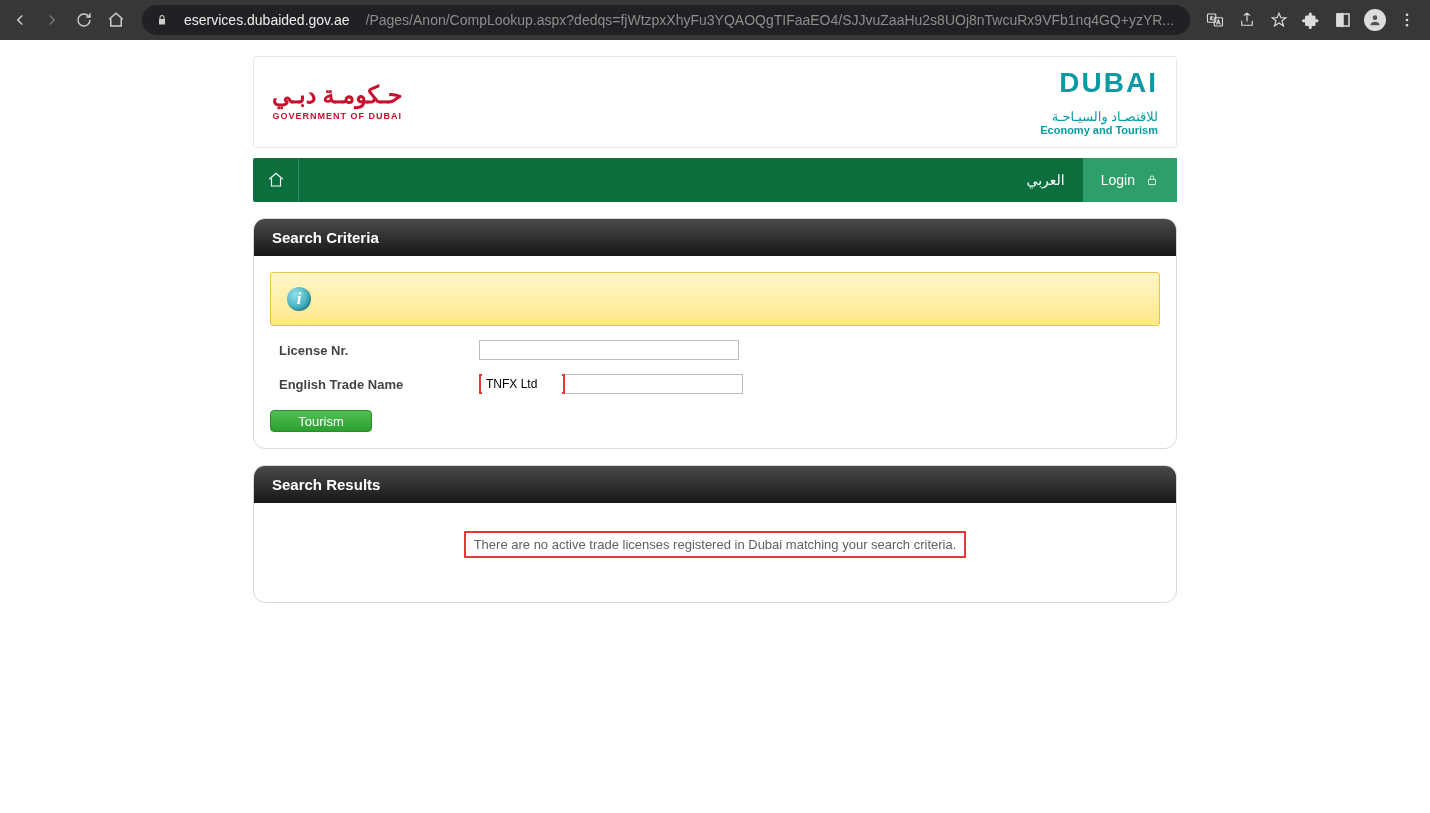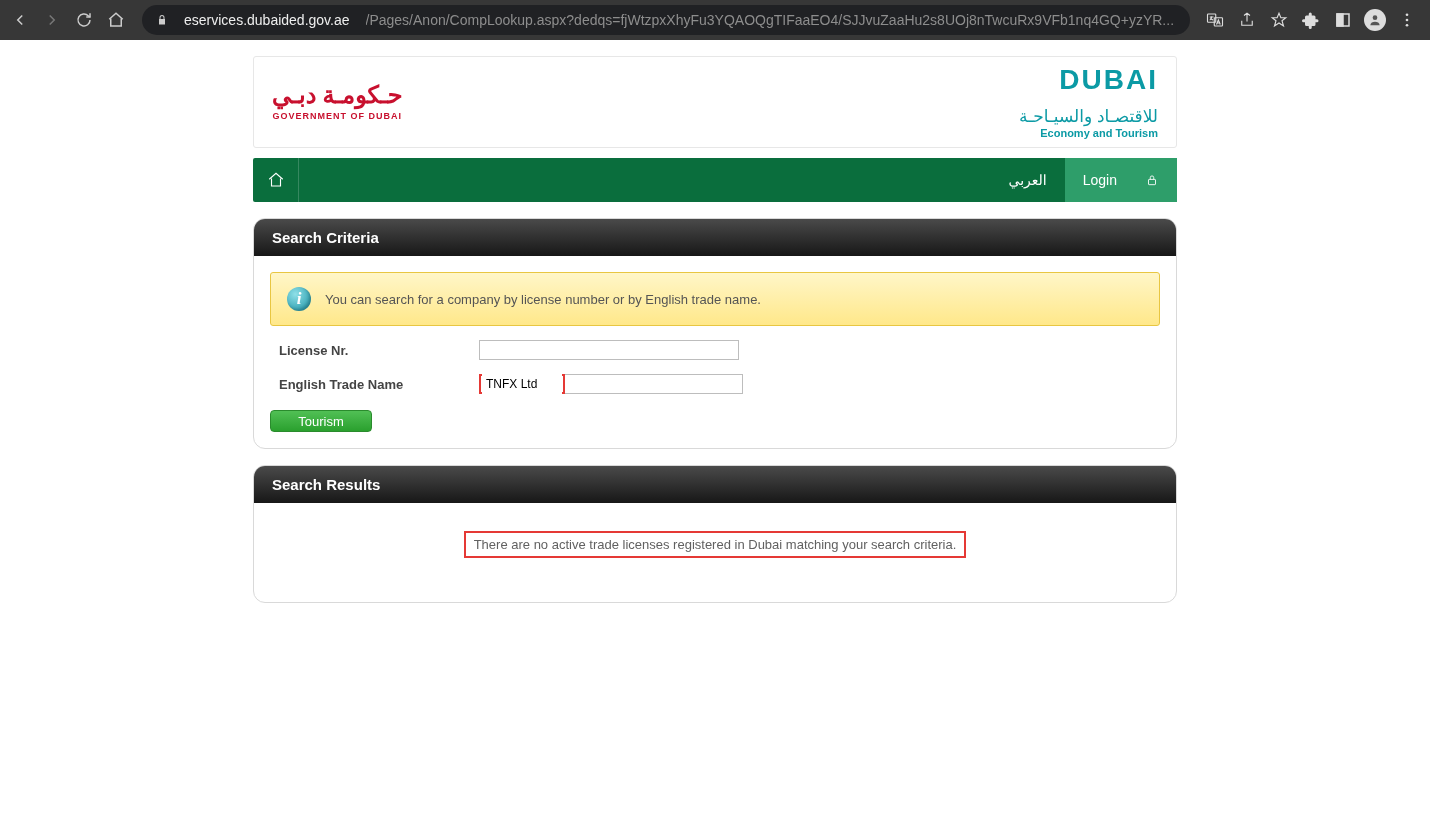--- a/index.html
+++ b/index.html
@@ -24,31 +24,31 @@
     
     .page { max-width:924px; margin:0 auto; padding:16px 0 40px; background:#fff; }
 
     
     .banner { background:#fff; border:1px solid #e7e7e7; border-radius:3px; padding:12px 18px; display:flex; align-items:center; justify-content:space-between; height:92px; }
     .gov-logo { text-align:center; }
     .gov-logo .arabic { font-family: 'Segoe Script', cursive; color:#c8102e; font-size:24px; line-height:1; font-weight:bold; }
     .gov-logo .sub { color:#c8102e; font-size:9px; letter-spacing:1px; margin-top:4px; font-weight:bold; }
     .dubai-logo { text-align:right; }
     .dubai-logo .main { color:#0b9aa5; font-weight:900; font-size:28px; letter-spacing:2px; line-height:1; }
-    .dubai-logo .ar { color:#0b9aa5; font-size:17px; margin-top:12px; direction:rtl; }
+    .dubai-logo .ar { color:#0b9aa5; font-size:13px; margin-top:12px; direction:rtl; }
     .dubai-logo .en { color:#0b9aa5; font-size:11px; font-weight:bold; }
 
     
     .navbar { background:#0a6e3d; height:44px; display:flex; align-items:center; justify-content:space-between; margin-top:10px; border-radius:2px; }
     .navbar-left { display:flex; align-items:center; height:100%; }
     .home-btn { width:46px; height:100%; display:flex; align-items:center; justify-content:center; border-right:1px solid rgba(255,255,255,0.18); }
     .home-btn svg { width:18px; height:18px; stroke:#fff; fill:none; stroke-width:1.5; }
     .navbar-right { display:flex; align-items:center; height:100%; }
     .lang { color:#fff; font-size:14px; padding:0 18px; }
-    .login { background:#2e9e6a; color:#fff; height:100%; display:flex; align-items:center; gap:28px; padding:0 18px; font-size:14px; }
+    .login { background:#2e9e6a; color:#fff; height:100%; display:flex; align-items:center; gap:10px; padding:0 18px; font-size:14px; }
     .login svg { width:14px; height:14px; stroke:#fff; fill:none; stroke-width:1.5;}
 
     
     .panel { margin-top:16px; border:1px solid #d9d9d9; border-radius:12px; background:#fff; overflow:hidden; }
     .panel-header { background:linear-gradient(#4a4a4a,#171717); color:#fff; font-weight:bold; font-size:15px; padding:10px 18px; }
     .panel-body { padding:16px; }
 
     
     .infobox { background:linear-gradient(#fff6c8,#ffe88a); border:1px solid #e8c642; border-radius:3px; padding:14px 16px; display:flex; align-items:center; gap:14px; color:#555; font-size:13px; }
     .info-icon { width:24px; height:24px; border-radius:50%; background:radial-gradient(circle at 35% 30%, #8fe0e8, #148ea0); color:#fff; display:flex; align-items:center; justify-content:center; font-family: Georgia, serif; font-style:italic; font-weight:bold; font-size:17px; box-shadow:inset -2px -2px 3px rgba(0,0,0,0.2);}
@@ -182,21 +182,20 @@
           </svg>
       </div>
     </div>
   </div>
 
   <div class="panel">
     <div class="panel-header">Search Criteria</div>
     <div class="panel-body">
       <div class="infobox">
         <div class="info-icon">i</div>
-        <div>You can search for a company by license number or by English trade name.</div>
       </div>
 
       <div class="form-row">
         <label>License Nr.</label>
         <input type="text" value="" style="">
       </div>
 
       <div class="form-row">
         <label>English Trade Name</label>
         <span class="highlight-box">

